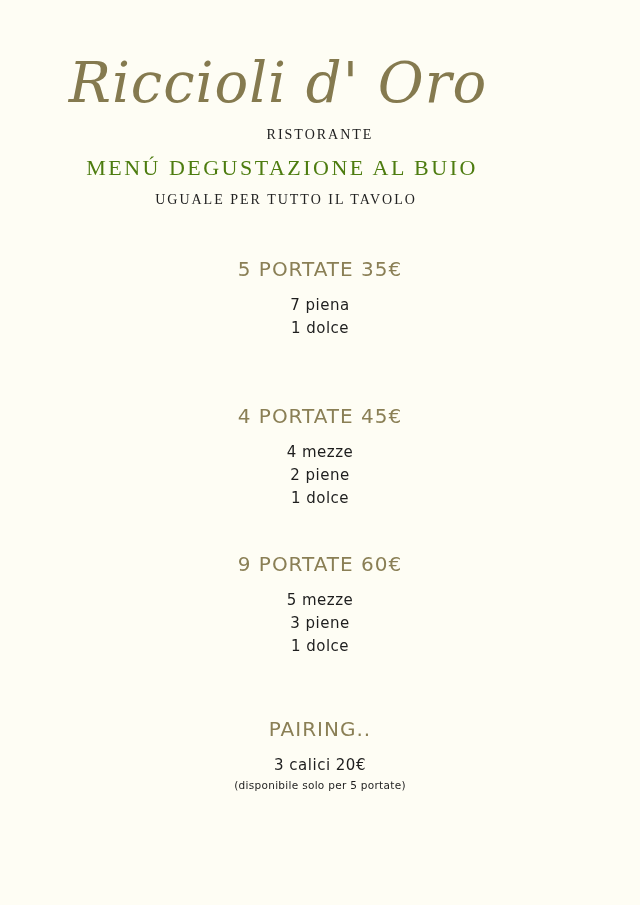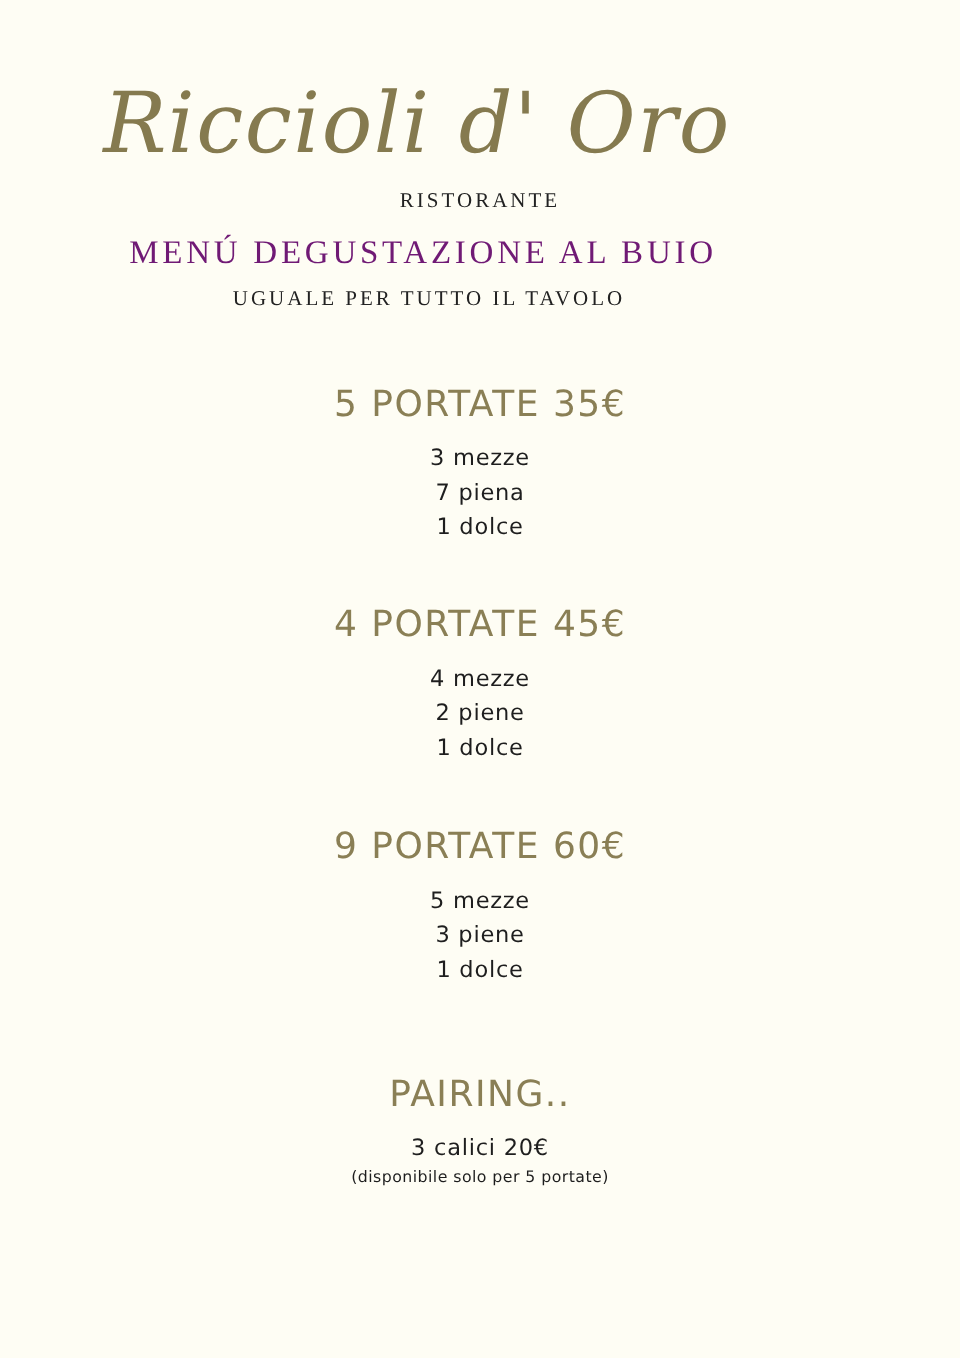--- a/index.html
+++ b/index.html
@@ -11,29 +11,29 @@
     position:absolute; top:50px; left:0; width:556px;
     font-family:"DejaVu Serif", serif; font-style:italic;
     font-size:56px; color:#857a4f; letter-spacing:1px;
   }
   .sub1 {
     position:absolute; top:127px; left:0; width:640px;
     font-family:"Liberation Serif", serif; font-size:14px; letter-spacing:2px; color:#222;
   }
   .sub2 {
     position:absolute; top:155px; left:0; width:564px;
-    font-family:"Liberation Serif", serif; font-size:22px; letter-spacing:2.5px; color:#701a75;
+    font-family:"Liberation Serif", serif; font-size:22px; letter-spacing:2.5px; color:#4d7c0f;
   }
   .sub3 {
     position:absolute; top:192px; left:0; width:572px;
     font-family:"Liberation Serif", serif; font-size:14px; letter-spacing:2px; color:#222;
   }
   .section { position:absolute; left:0; width:640px; }
   .sec-title {
-    font-family:"DejaVu Sans", sans-serif; font-size:24px; letter-spacing:1px;
+    font-family:"DejaVu Sans", sans-serif; font-size:20px; letter-spacing:1px;
     color:#8a7f55; height:30px; line-height:30px;
   }
   .items { margin-top:10px; }
   .item {
     font-family:"DejaVu Sans", sans-serif; font-size:15px; color:#1e1e1e;
     height:23px; line-height:23px; letter-spacing:0.5px;
   }
   .note {
     font-family:"DejaVu Sans", sans-serif; font-size:10.5px; color:#1e1e1e;
     height:16px; line-height:16px; letter-spacing:0.3px;
@@ -43,21 +43,20 @@
 <body>
 
 <div class="title">Riccioli d' Oro</div>
 <div class="sub1">RISTORANTE</div>
 <div class="sub2">MENÚ DEGUSTAZIONE AL BUIO</div>
 <div class="sub3">UGUALE PER TUTTO IL TAVOLO</div>
 
 <div class="section" style="top:254px">
   <div class="sec-title">5 PORTATE 35€</div>
   <div class="items">
-    <div class="item">3 mezze</div>
     <div class="item">7 piena</div>
     <div class="item">1 dolce</div>
   </div>
 </div>
 
 <div class="section" style="top:401px">
   <div class="sec-title">4 PORTATE 45€</div>
   <div class="items">
     <div class="item">4 mezze</div>
     <div class="item">2 piene</div>

